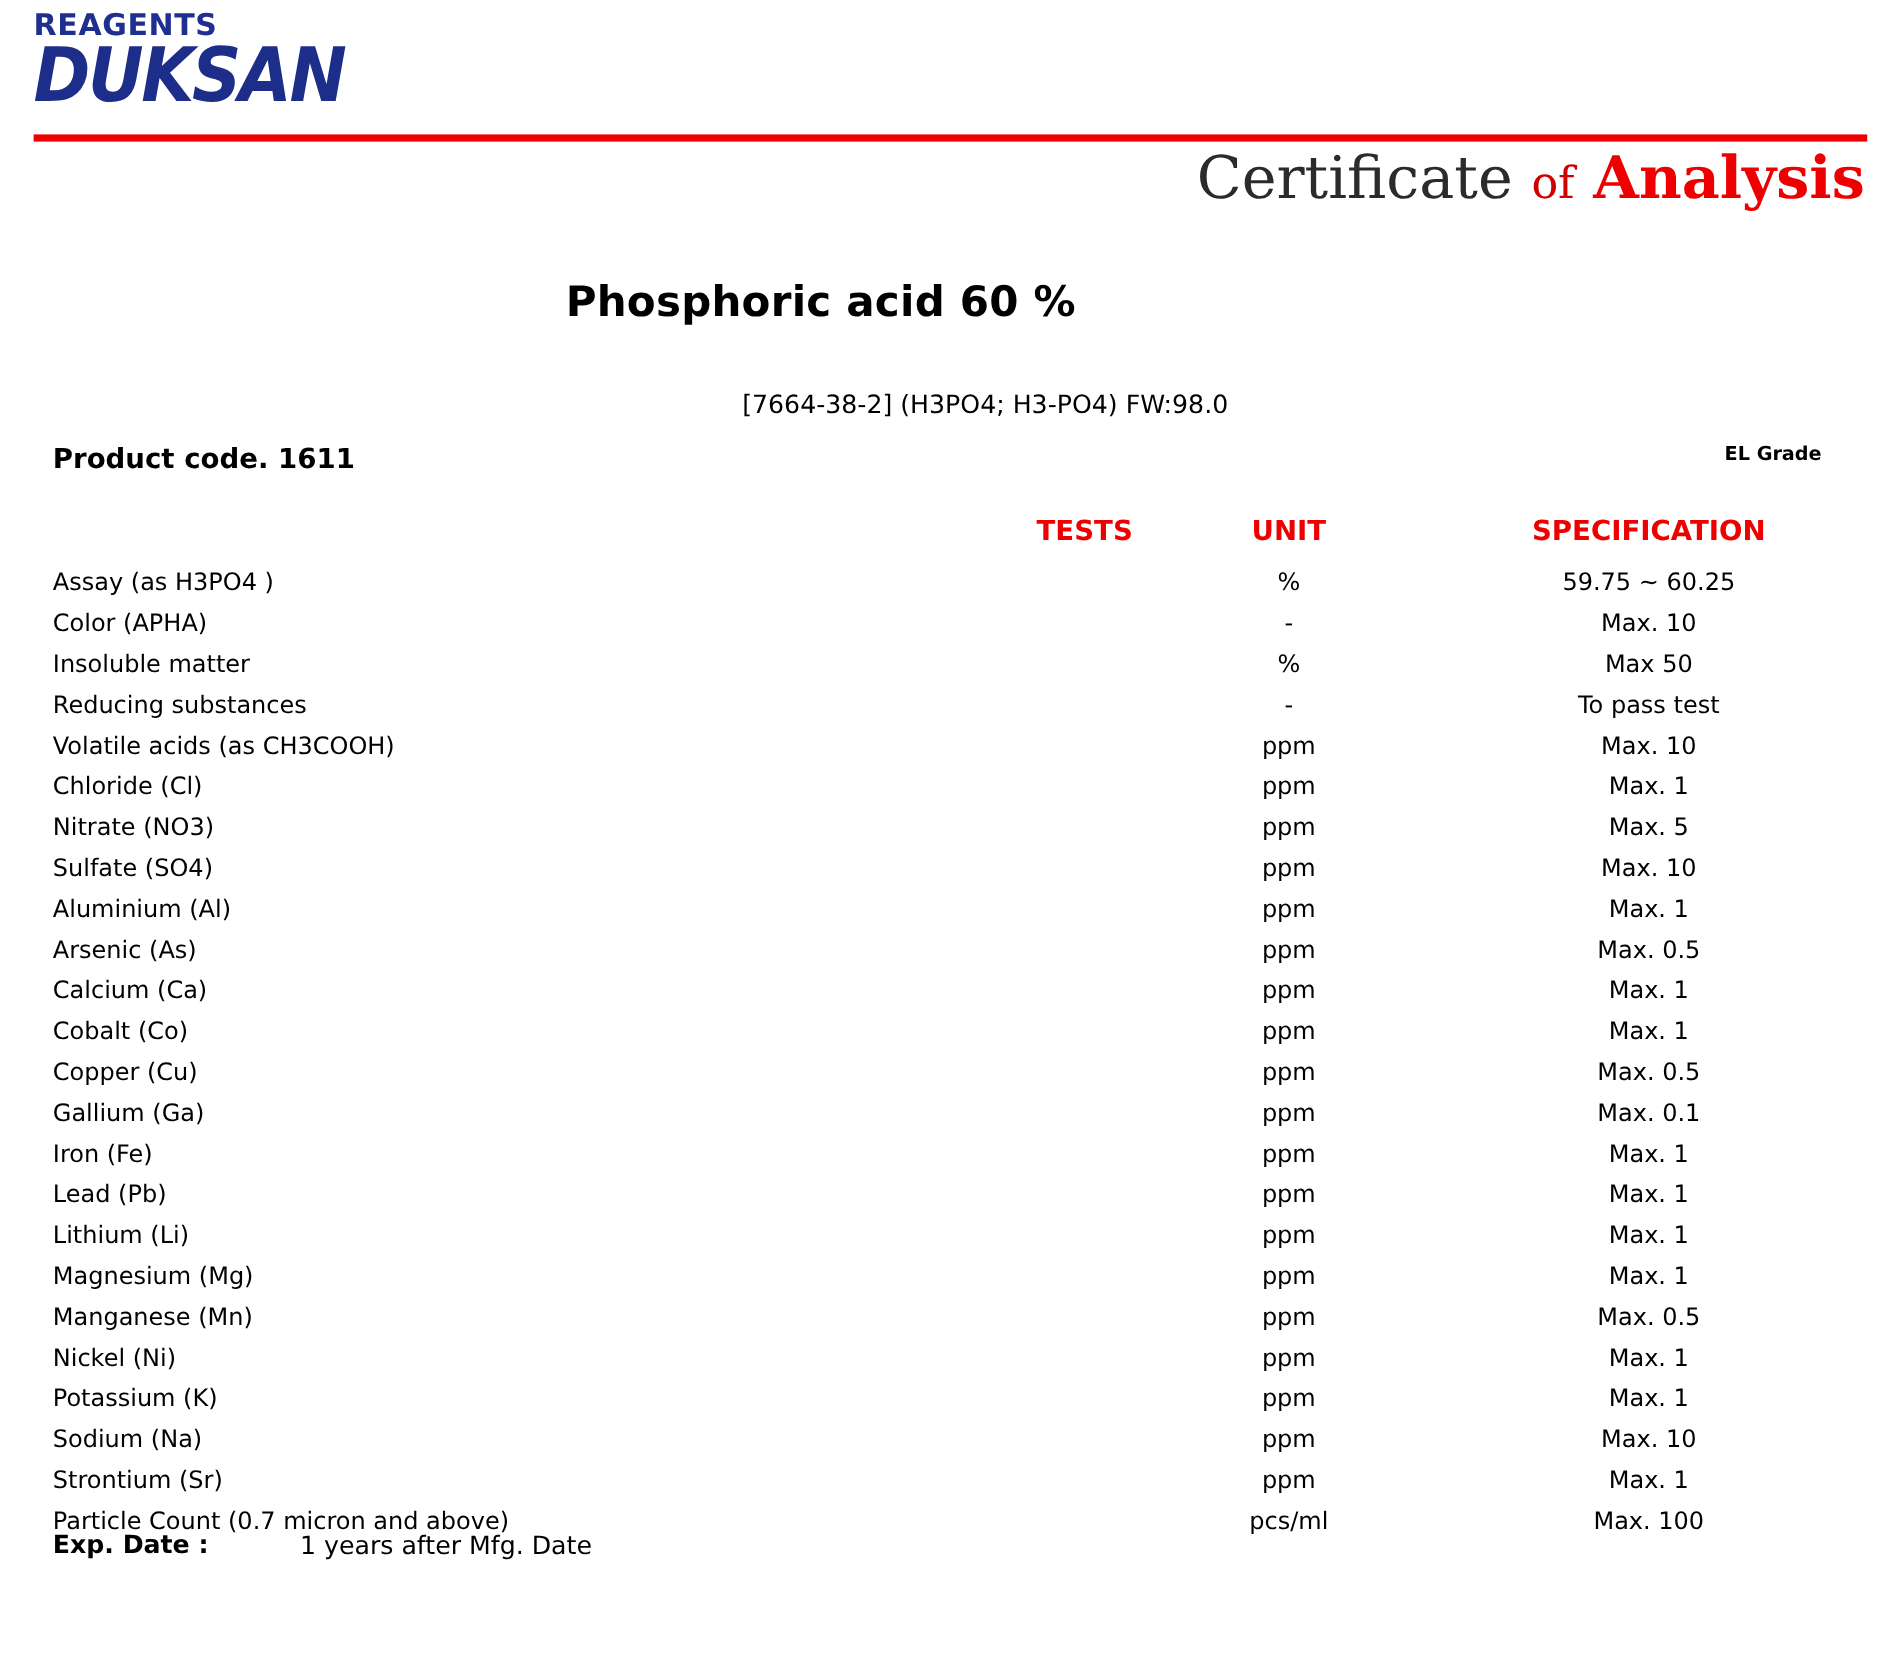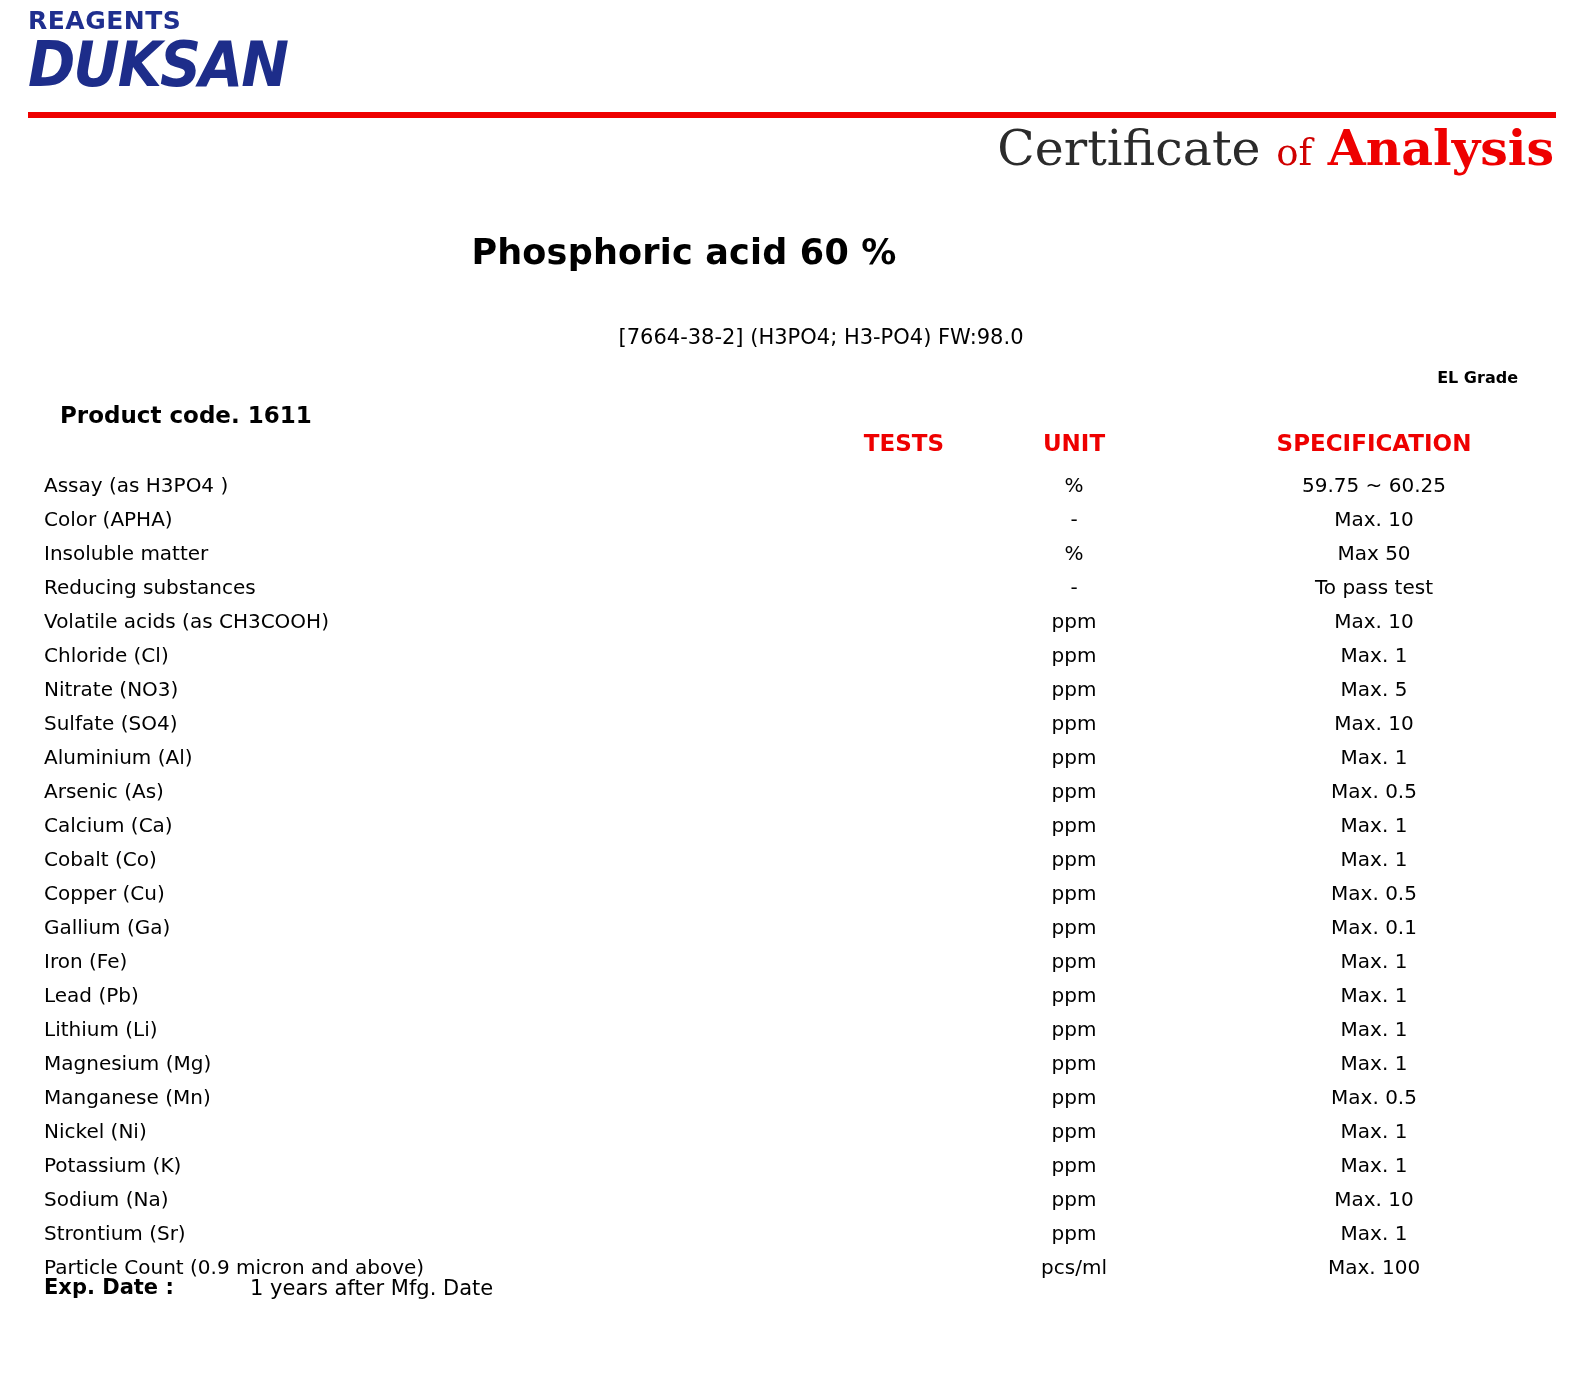--- a/index.html
+++ b/index.html
@@ -94,24 +94,23 @@
     top: 325px;
     left: 0;
     width: 1584px;
     text-align: center;
     font-size: 21px;
     padding-left: 29px;
   }
   .product-code {
     position: absolute;
     top: 370px;
-    left: 60px;
+    left: 44px;
     font-size: 23px;
     font-weight: bold;
-    margin-top: 32px;
   }
   .grade {
     position: absolute;
     top: 368px;
     right: 66px;
     font-size: 16px;
     font-weight: bold;
   }
 
   
@@ -305,21 +304,21 @@
           <td class="test-col">Sodium (Na)</td>
           <td class="unit-col">ppm</td>
           <td class="spec-col">Max. 10</td>
         </tr>
         <tr>
           <td class="test-col">Strontium (Sr)</td>
           <td class="unit-col">ppm</td>
           <td class="spec-col">Max. 1</td>
         </tr>
         <tr>
-          <td class="test-col">Particle Count (0.9 micron and above)</td>
+          <td class="test-col">Particle Count (0.7 micron and above)</td>
           <td class="unit-col">pcs/ml</td>
           <td class="spec-col">Max. 100</td>
         </tr>
       </tbody>
   </table>
 </div>
 
 <div class="exp-label">Exp. Date :</div>
 <div class="exp-value">1 years after Mfg. Date</div>
 

